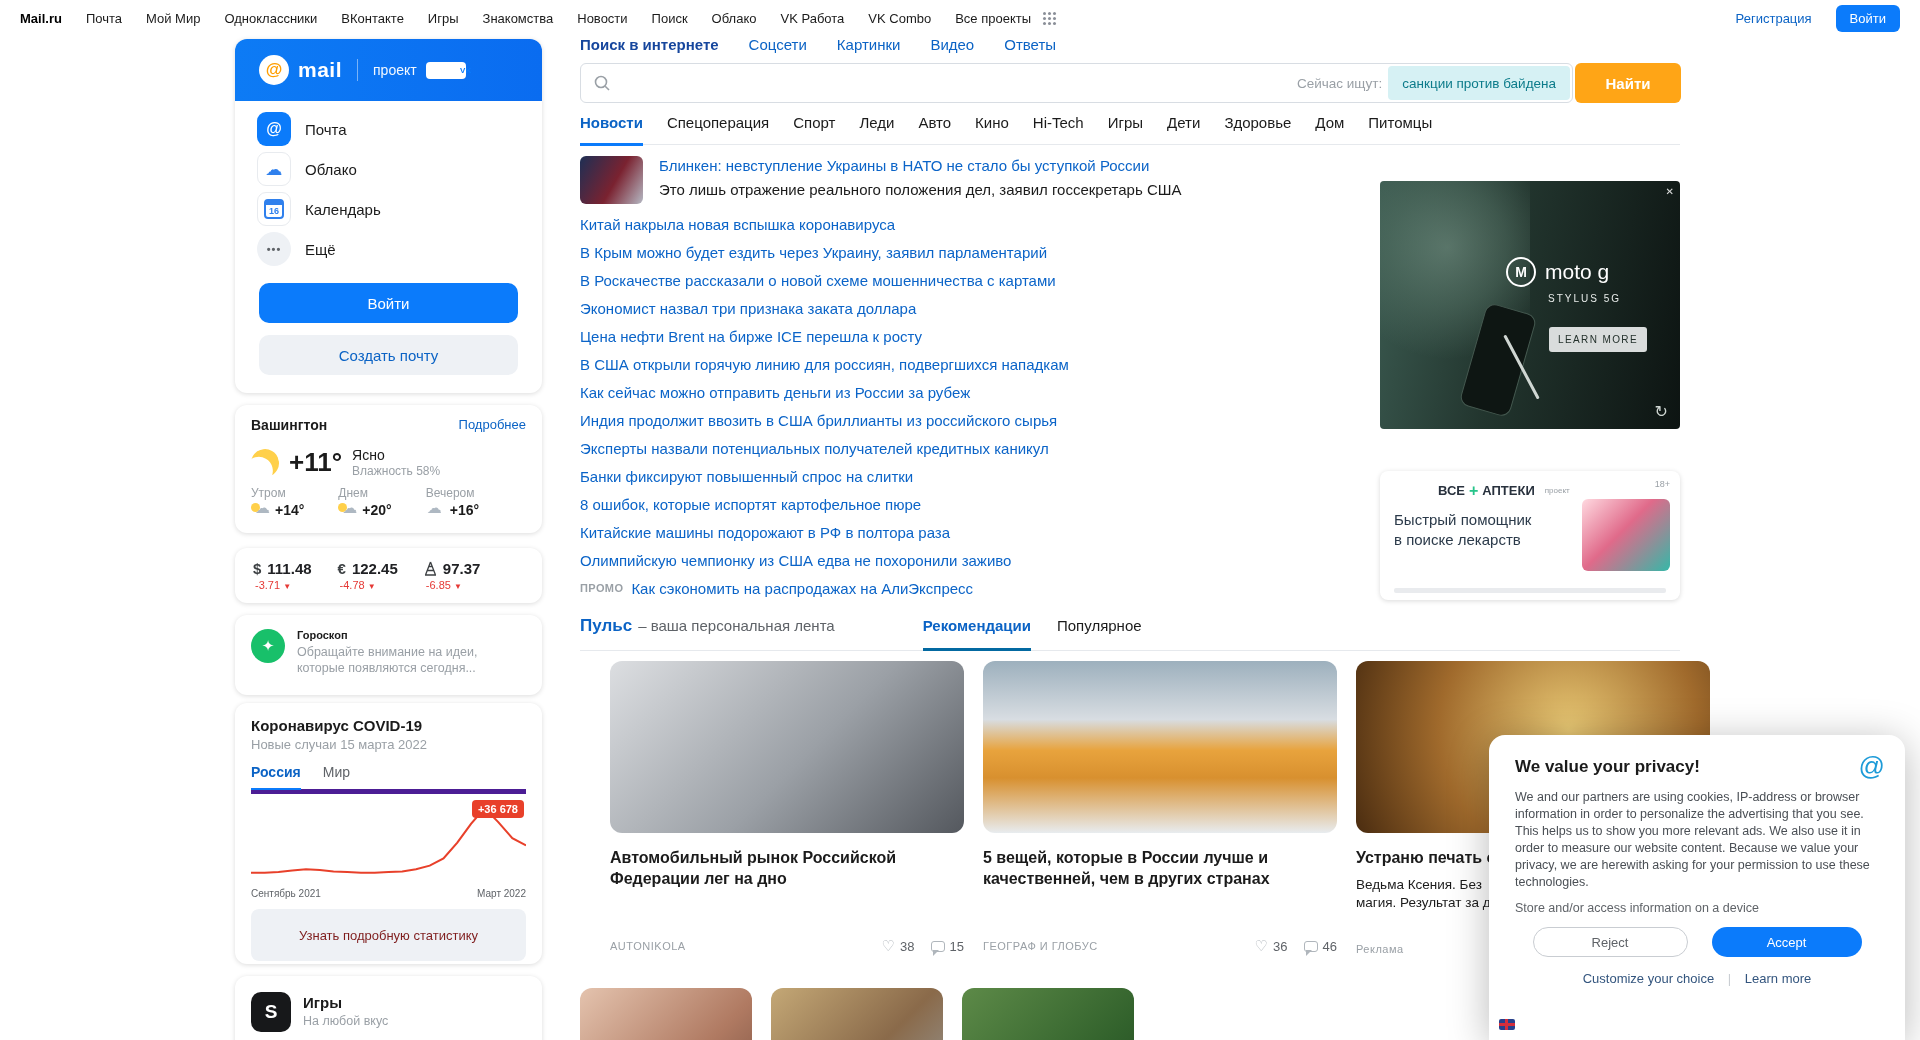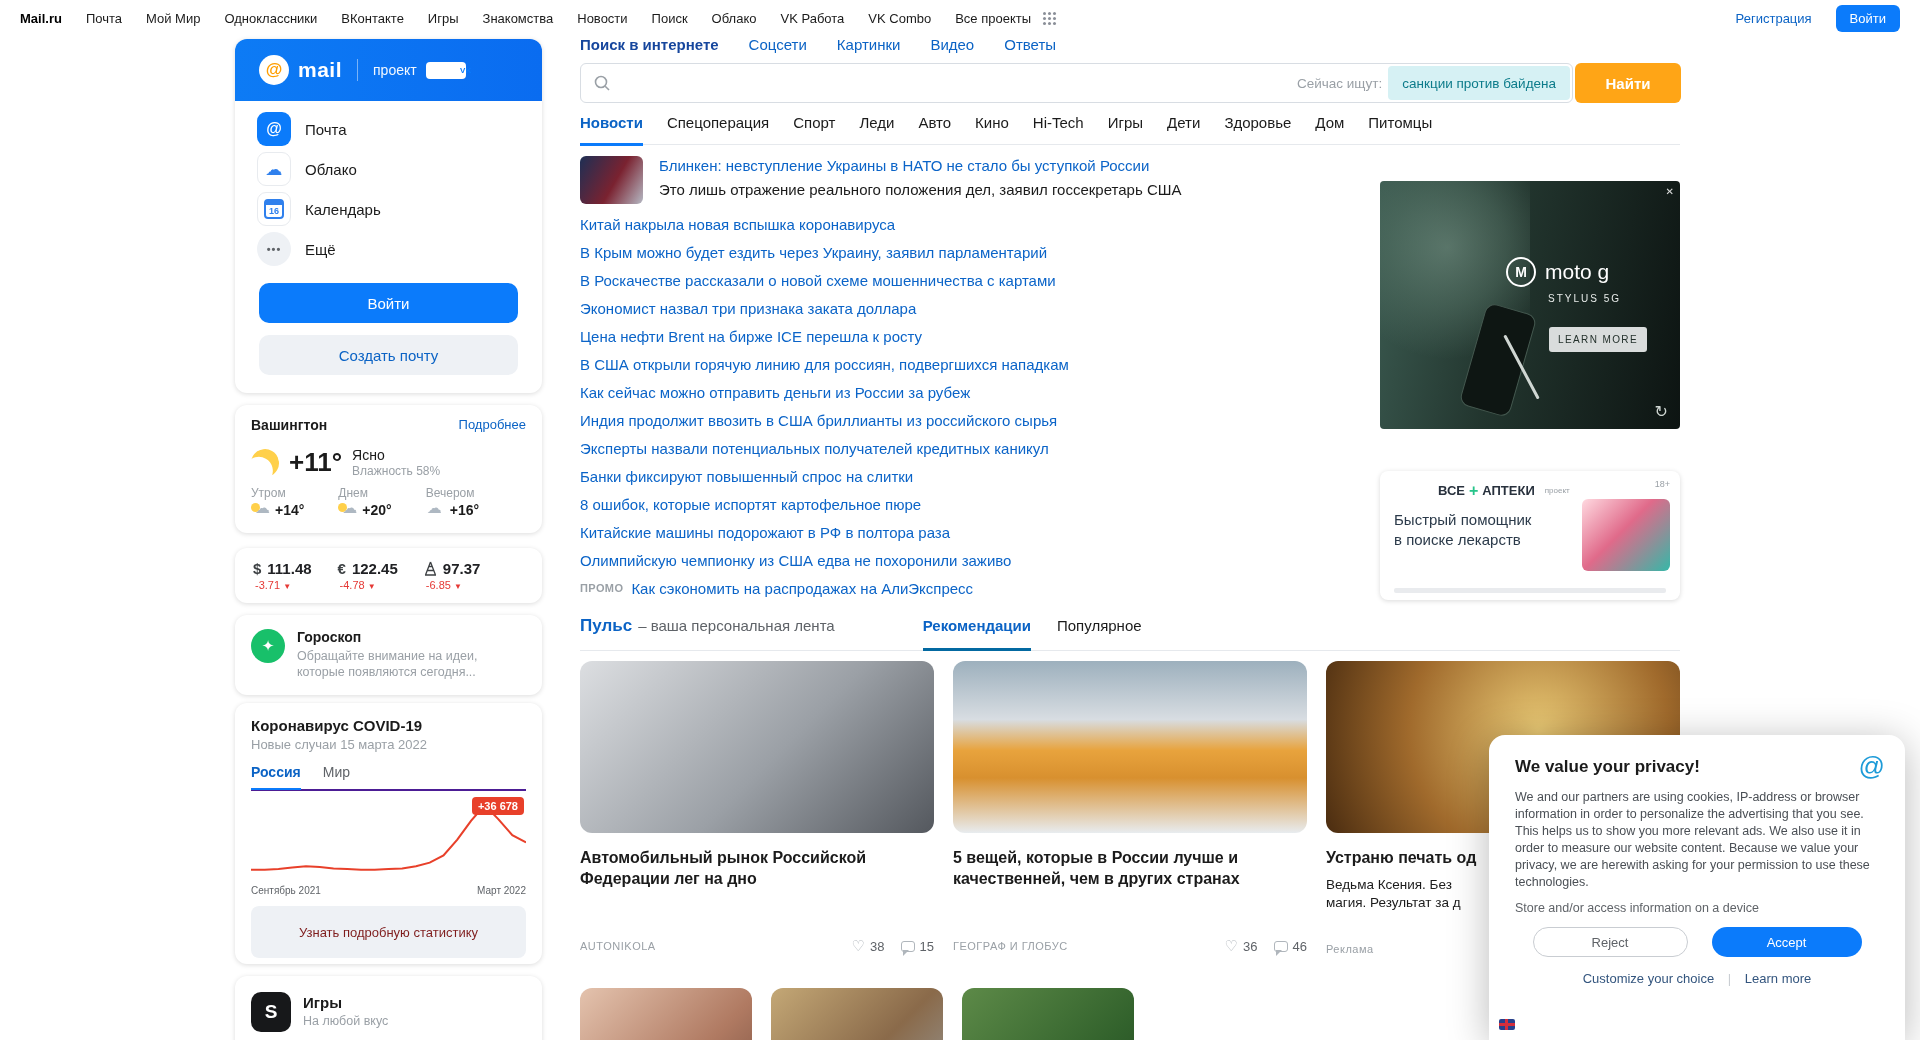--- a/index.html
+++ b/index.html
@@ -58,27 +58,27 @@
 
   .rates-card{height:55px;margin-bottom:12px;display:flex;align-items:center;padding:0 18px;gap:26px;}
   .rate{display:flex;flex-direction:column;}
   .rate-top{display:flex;align-items:center;gap:6px;font-size:15px;font-weight:bold;color:#202124;}
   .rate-sym{font-size:15px;color:#3c4043;}
   .rate-chg{font-size:11px;color:#e53935;margin-top:2px;padding-left:2px;}
   .rate-chg .tri{font-size:8px;}
 
   .horo-card{height:80px;margin-bottom:8px;padding:14px 16px;display:flex;gap:12px;}
   .horo-ico{width:34px;height:34px;border-radius:50%;background:#18c06a;color:#fff;display:flex;align-items:center;justify-content:center;font-size:15px;flex:0 0 34px;}
-  .horo-title{font-size:14px;font-weight:bold;}
+  .horo-title{font-size:11px;font-weight:bold;}
   .horo-text{font-size:12.5px;color:#9aa0a6;line-height:16px;margin-top:3px;max-width:210px;}
 
   .covid-card{height:261px;margin-bottom:12px;padding:14px 16px;}
   .covid-title{font-size:15px;font-weight:bold;}
   .covid-sub{font-size:13px;color:#9aa0a6;margin-top:3px;}
-  .covid-tabs{display:flex;gap:22px;margin-top:12px;border-bottom:2px solid #4c1d95;font-size:14px;}
+  .covid-tabs{display:flex;gap:22px;margin-top:12px;border-bottom:5px solid #4c1d95;font-size:14px;}
   .covid-tab{padding-bottom:8px;color:#5f6368;}
   .covid-tab.active{color:#0b63c5;font-weight:bold;border-bottom:2px solid #0b7bfb;margin-bottom:-1px;}
   .covid-chart{position:relative;height:86px;margin-top:6px;}
   .covid-badge{position:absolute;right:2px;top:0;background:#e8402a;color:#fff;font-size:11px;font-weight:bold;padding:3px 6px;border-radius:4px;}
   .covid-dates{display:flex;justify-content:space-between;font-size:10px;color:#5f6368;margin-top:2px;}
   .covid-btn{display:block;width:100%;height:52px;margin-top:10px;background:#eef1f5;color:#7f1d1d;border:none;border-radius:8px;font-size:13px;}
 
   .games-card{height:110px;padding:16px;display:flex;gap:12px;}
   .games-ico{width:40px;height:40px;border-radius:10px;background:#17181a;color:#fff;font-weight:bold;font-size:19px;display:flex;align-items:center;justify-content:center;flex:0 0 40px;}
   .games-title{font-size:15px;font-weight:bold;margin-top:2px;}
@@ -133,21 +133,21 @@
   .pharm-illustration{position:absolute;right:10px;top:28px;width:88px;height:72px;border-radius:6px;background:linear-gradient(135deg,#ffd9e0 0%,#e06a8a 45%,#35b8a8 100%);}
   .pharm-fineprint{position:absolute;left:14px;right:14px;bottom:7px;height:5px;background:#e9ebee;border-radius:2px;}
 
   
   .pulse-header{position:absolute;left:580px;top:616px;width:1100px;border-bottom:1px solid #e6e9ed;display:flex;align-items:baseline;padding-bottom:0;}
   .pulse-title{color:#0b63c5;font-weight:bold;font-size:17px;padding-bottom:14px;}
   .pulse-sub{color:#5f6368;font-size:15px;margin-left:6px;}
   .pulse-tabs{display:flex;gap:26px;margin-left:88px;font-size:15px;}
   .pulse-tab{color:#1b1b1b;padding-bottom:14px;}
   .pulse-tab.active{color:#0b63c5;font-weight:bold;border-bottom:3px solid #0369a1;margin-bottom:-2px;}
-  .pulse-cards{position:absolute;left:580px;top:661px;display:flex;gap:19px;}
+  .pulse-cards{position:absolute;left:610px;top:661px;display:flex;gap:19px;}
   .pcard{width:354px;height:300px;display:flex;flex-direction:column;}
   .pcard-img{height:172px;border-radius:12px;flex:0 0 172px;}
   .img-car{background:linear-gradient(135deg,#dcdee1 0%,#9ba0a6 55%,#54585e 100%);}
   .img-bus{background:linear-gradient(180deg,#9db0bd 0%,#d8dde2 34%,#e8a33d 52%,#d8902f 68%,#e8ecef 100%);}
   .img-mystic{background:radial-gradient(circle at 60% 40%,#e8c874 0%,#a06a2c 55%,#4a2c10 100%);}
   .img-portrait{background:linear-gradient(135deg,#e4c3ae 0%,#b07a62 55%,#6a4436 100%);}
   .img-painting{background:linear-gradient(135deg,#c4a876 0%,#8a6a4a 50%,#9aa7b0 100%);}
   .img-foliage{background:linear-gradient(135deg,#5d8a48 0%,#32622c 60%,#1f4420 100%);}
   .pcard-title{margin-top:14px;font-size:16px;font-weight:bold;line-height:21px;color:#1b1b1b;}
   .pcard-desc{margin-top:8px;font-size:13.5px;color:#1b1b1b;line-height:18px;}

